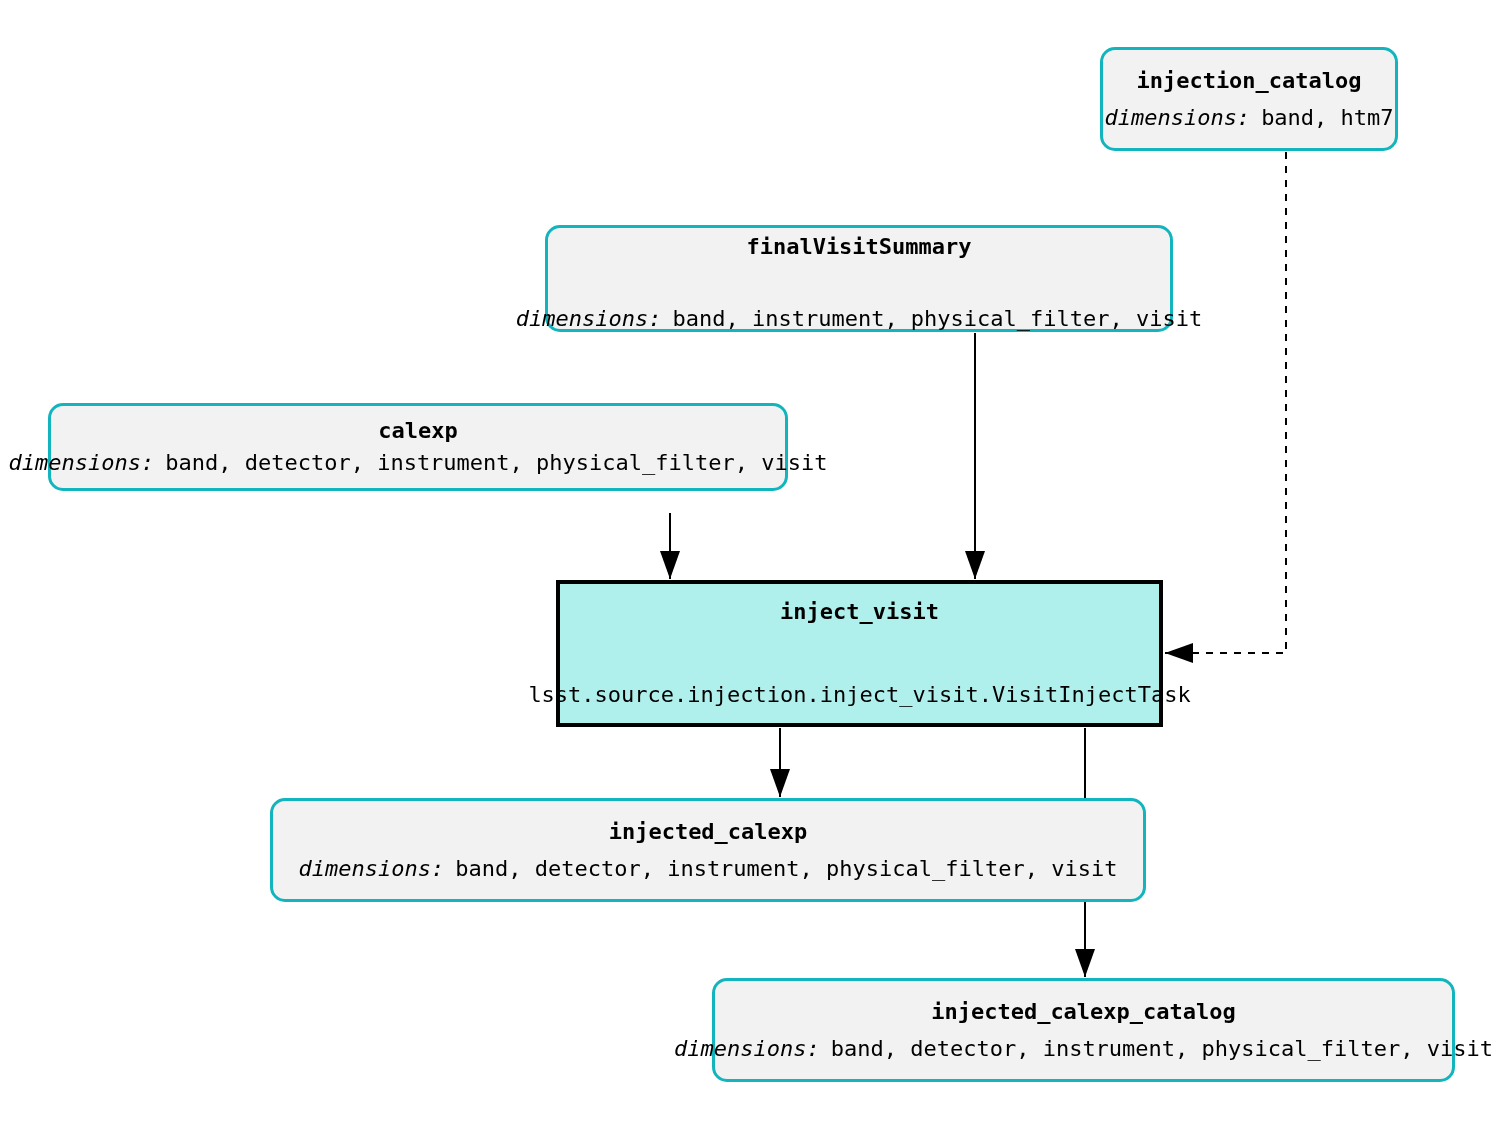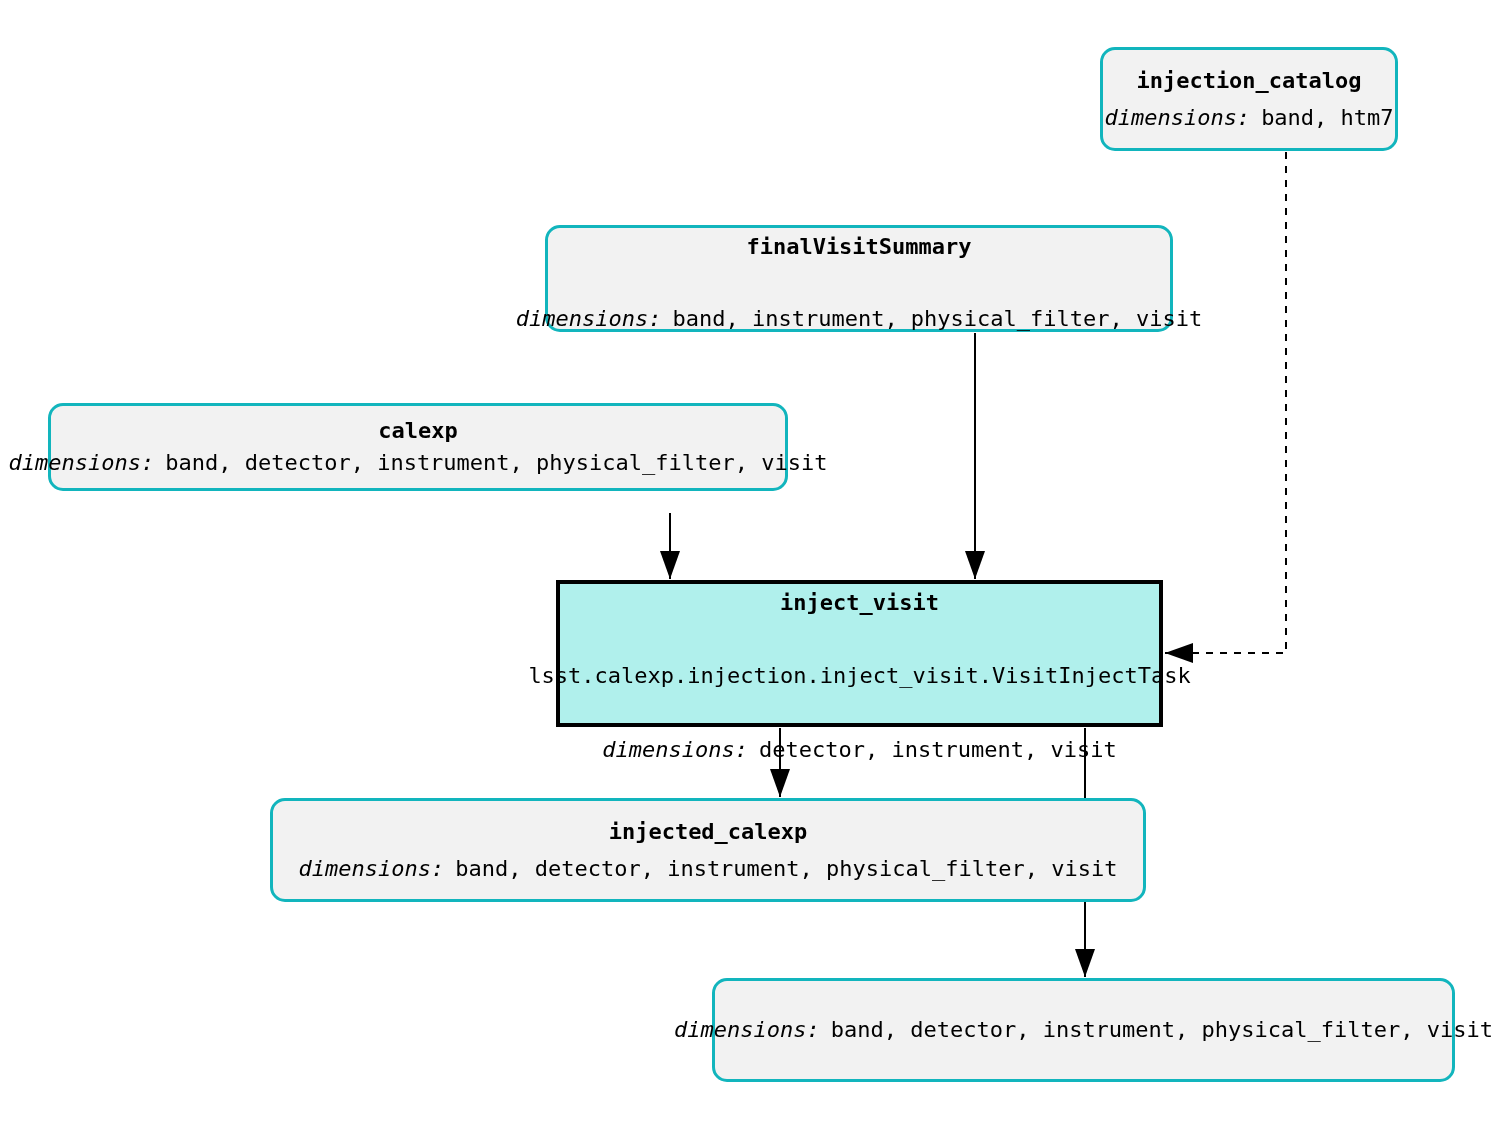--- a/index.html
+++ b/index.html
@@ -113,32 +113,30 @@
 
   <div class="node dataset" id="node-calexp">
     <div class="node-title">calexp</div>
     <div class="node-line">
       <span class="dim-label">dimensions:</span><span>band, detector, instrument, physical_filter, visit</span>
     </div>
   </div>
 
   <div class="node task" id="node-inject-visit">
     <div class="node-title">inject_visit</div>
-    <div class="node-line">lsst.calexp.injection.inject_visit.VisitInjectTask</div>
-    <div class="node-line">
-      <span class="dim-label">dimensions:</span><span>detector, instrument, visit</span>
-    </div>
+    <div class="node-line">lsst.source.injection.inject_visit.VisitInjectTask</div>
   </div>
 
   <div class="node dataset" id="node-injected-calexp">
     <div class="node-title">injected_calexp</div>
     <div class="node-line">
       <span class="dim-label">dimensions:</span><span>band, detector, instrument, physical_filter, visit</span>
     </div>
   </div>
 
   <div class="node dataset" id="node-injected-calexp-catalog">
+    <div class="node-title">injected_calexp_catalog</div>
     <div class="node-line">
       <span class="dim-label">dimensions:</span><span>band, detector, instrument, physical_filter, visit</span>
     </div>
   </div>
 
 </div>
 
 </body></html>

